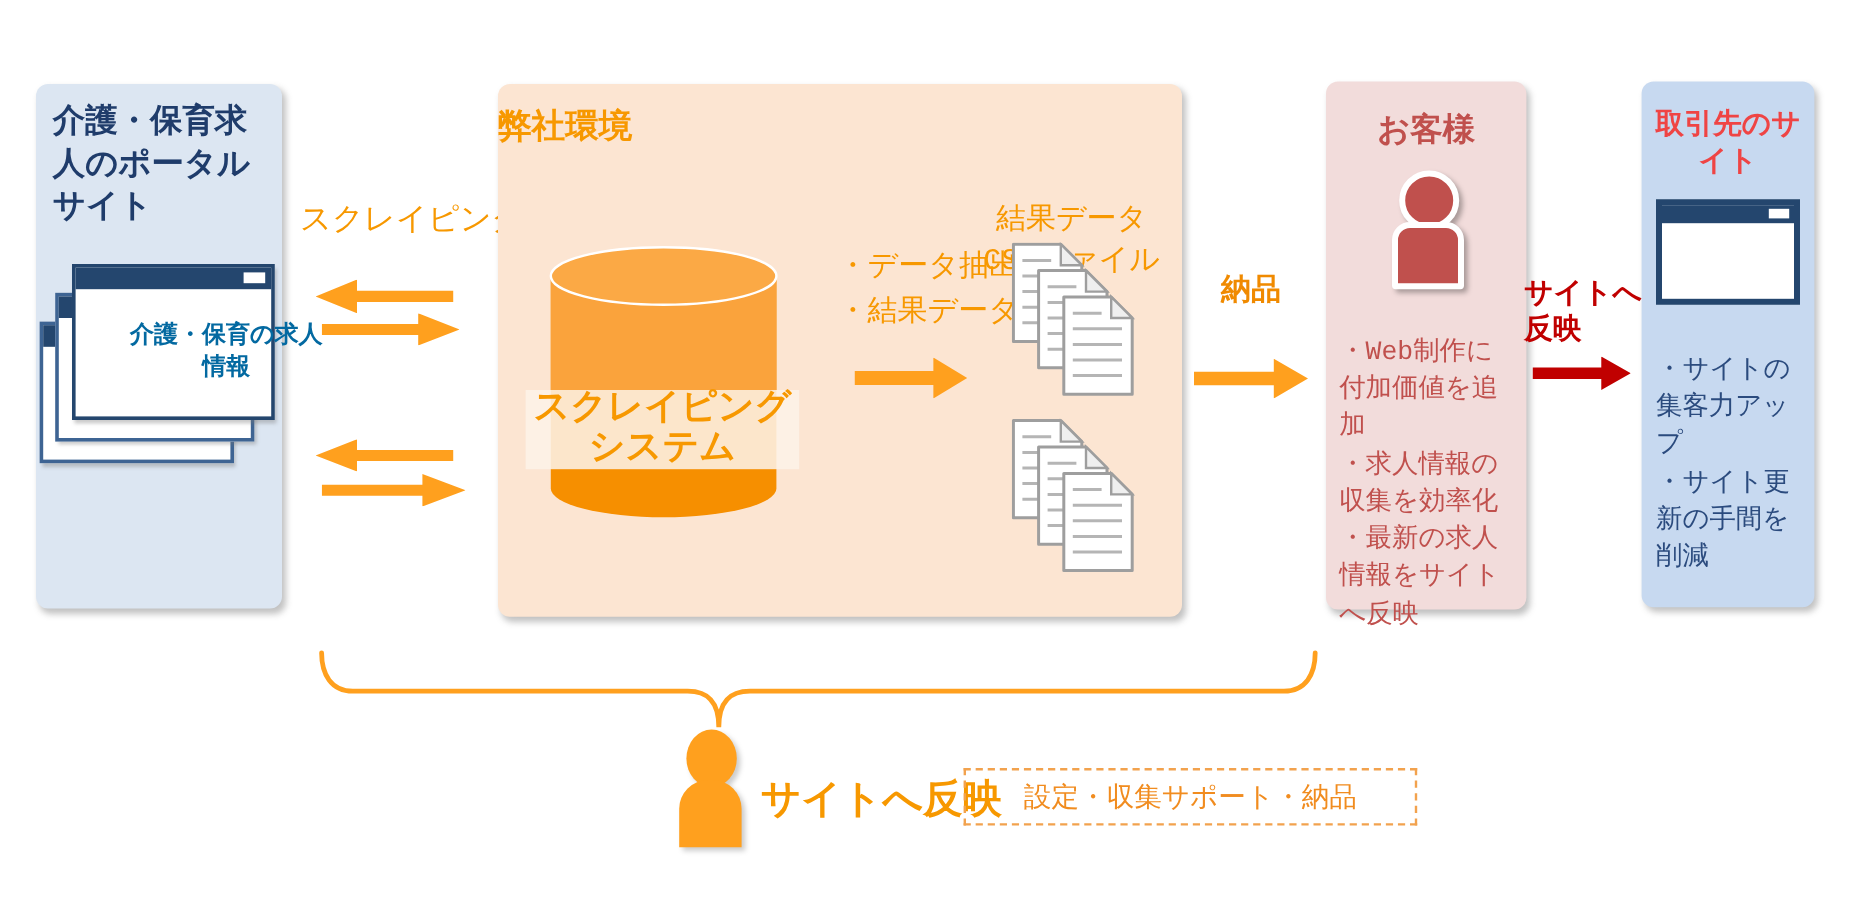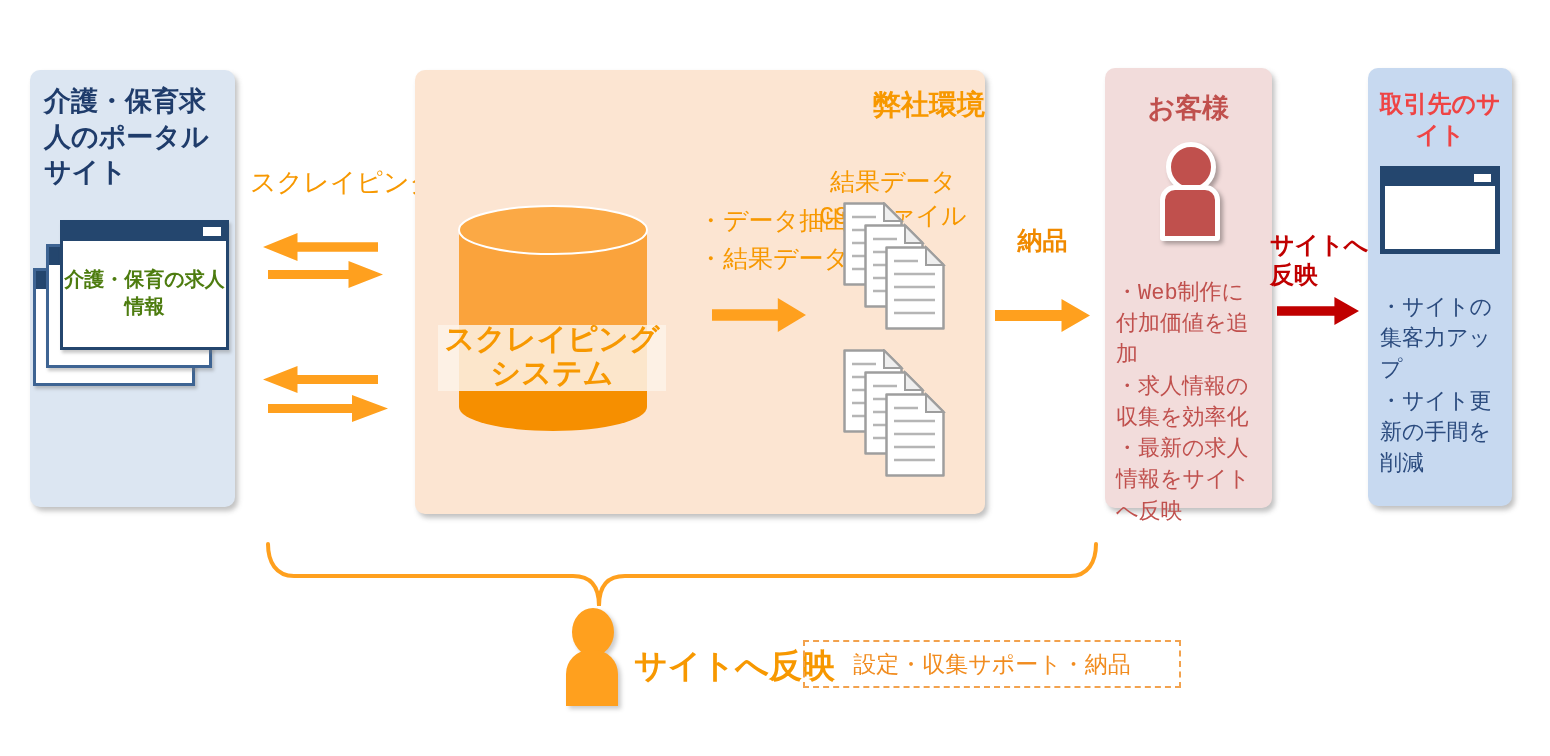--- a/index.html
+++ b/index.html
@@ -10,21 +10,21 @@
   .abs{position:absolute;}
   .pre{white-space:pre-line;margin-top:37px;}
   
   .bigbox{position:absolute;border-radius:10px;box-shadow:3px 4px 5px rgba(120,120,120,.45);}
   .portal-box{left:30px;top:70px;width:205px;height:437px;background:#DCE6F2;}
   .company-box{left:415px;top:70px;width:570px;height:444px;background:#FCE5D2;}
   .customer-box{left:1105px;top:68px;width:167px;height:440px;background:#F2DCDB;}
   .client-box{left:1368px;top:68px;width:144px;height:438px;background:#C7D9F0;}
   
   .portal-title{left:44px;top:86px;width:180px;font-size:27px;font-weight:bold;color:#1F3C6B;line-height:1.32;}
-  .company-title{left:415px;top:86px;width:570px;text-align:right;font-size:28px;font-weight:bold;color:#F79800;}
+  .company-title{left:415px;top:86px;width:570px;text-align:left;font-size:28px;font-weight:bold;color:#F79800;}
   .customer-title{left:1105px;top:90px;width:167px;text-align:center;font-size:27px;font-weight:bold;color:#C0504D;}
   .client-title{left:1372px;top:90px;width:136px;text-align:center;font-size:24px;font-weight:bold;color:#ef4444;line-height:1.3;margin:0 auto;}
   .scraping-label{left:250px;top:165px;width:170px;font-size:26px;color:#F79800;white-space:nowrap;}
   .result-label{left:808px;top:130px;width:170px;text-align:center;font-size:25px;color:#F79800;line-height:1.35;}
   .process-bullets{left:698px;top:204px;font-size:25px;color:#F79800;line-height:1.5;}
   .delivery-label{left:995px;top:224px;width:95px;text-align:center;font-size:25px;font-weight:bold;color:#F08A00;}
   .reflect-label{left:1270px;top:232px;width:106px;text-align:left;font-size:24px;font-weight:bold;color:#C00000;line-height:1.25;}
   .bullets{list-style:none;margin:0;padding:0;line-height:1.42;}
   .customer-bullets{left:1116px;top:278px;width:146px;font-size:22px;color:#C0504D;}
   .client-bullets{left:1380px;top:293px;width:124px;font-size:22px;color:#2B4B7E;}
@@ -34,21 +34,21 @@
   
   .winstack{left:33px;top:220px;width:200px;height:164px;}
   .win{position:absolute;background:#ffffff;box-shadow:2px 3px 3px rgba(120,120,120,.4);}
   .win .winbar{position:absolute;left:0;top:0;width:100%;height:18px;background:#24466E;}
   .win-back{left:0px;top:48px;width:156px;height:112px;border:3px solid #3E6493;}
   .win-mid{left:13px;top:24px;width:160px;height:118px;border:3px solid #3E6493;}
   .win-front{left:27px;top:0px;width:163px;height:124px;border:3px solid #24466E;}
   .winbtn{position:absolute;top:4px;right:5px;width:18px;height:9px;background:#ffffff;}
   .win-label{position:absolute;left:0;top:18px;width:100%;height:calc(100% - 18px);
     display:flex;align-items:center;justify-content:center;text-align:center;
-    font-size:20px;font-weight:bold;color:#4d7c0f;line-height:1.35;}
+    font-size:20px;font-weight:bold;color:#0369a1;line-height:1.35;padding-left:44px;}
   
   .arrow{position:absolute;background:#FFA01E;}
   .arrow-right{clip-path:polygon(0 33%,70% 33%,70% 0,100% 50%,70% 100%,70% 67%,0 67%);}
   .arrow-left{clip-path:polygon(100% 33%,30% 33%,30% 0,0 50%,30% 100%,30% 67%,100% 67%);}
   .arrow-red{background:#C00000;}
   
   .cylinder{left:455px;top:203px;}
   .band{left:438px;top:288px;width:228px;height:66px;background:rgba(253,242,231,.88);
     display:flex;align-items:center;justify-content:center;text-align:center;
     font-size:30px;font-weight:bold;color:#F79800;line-height:1.15;}

